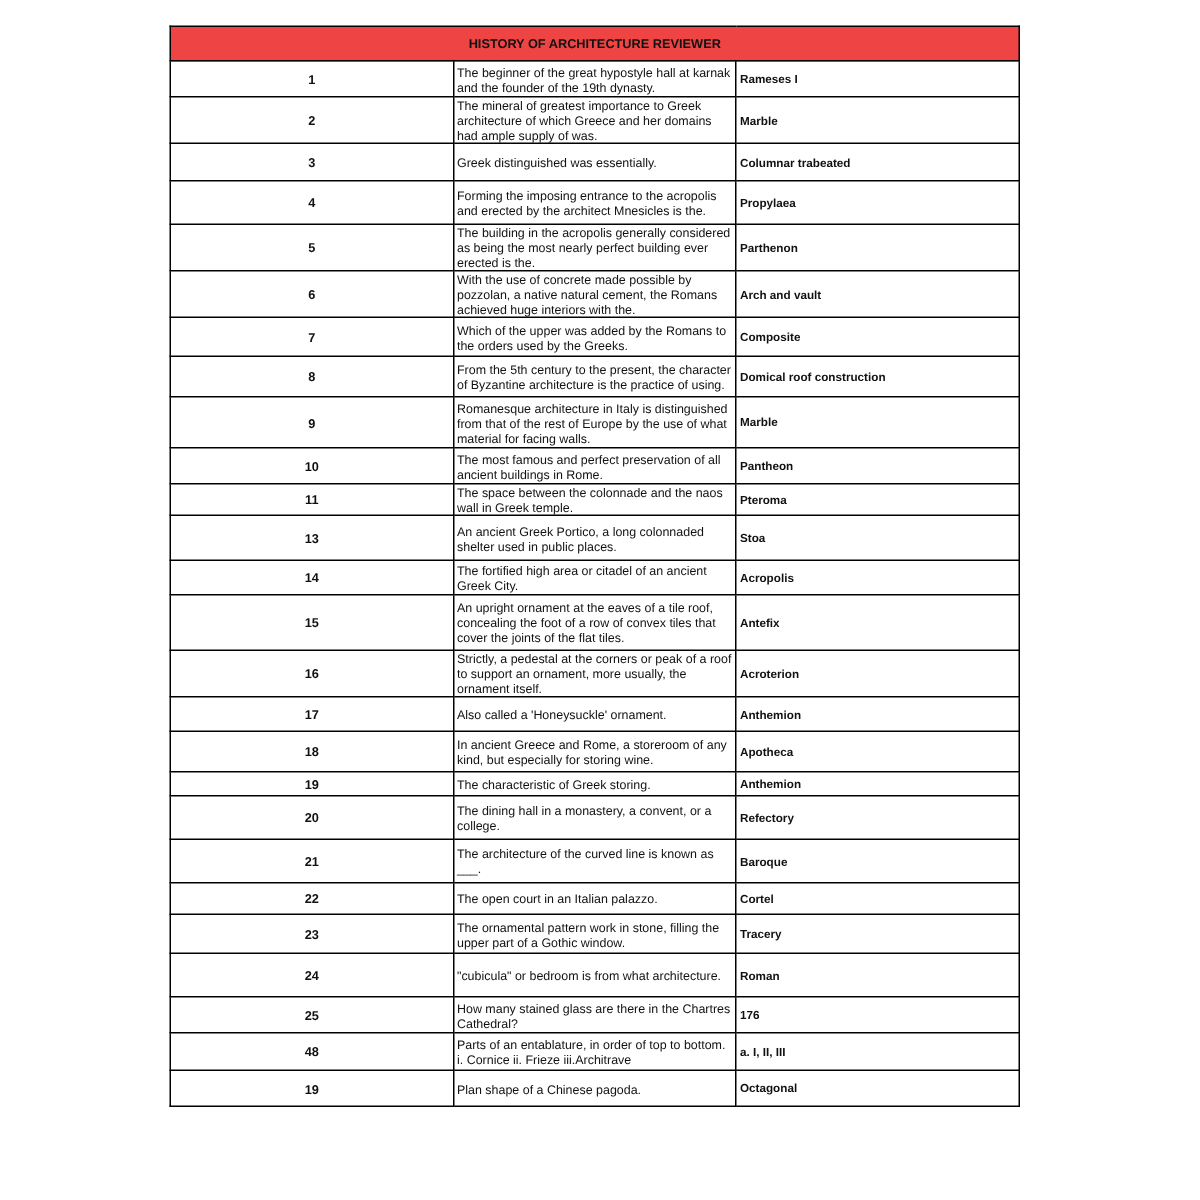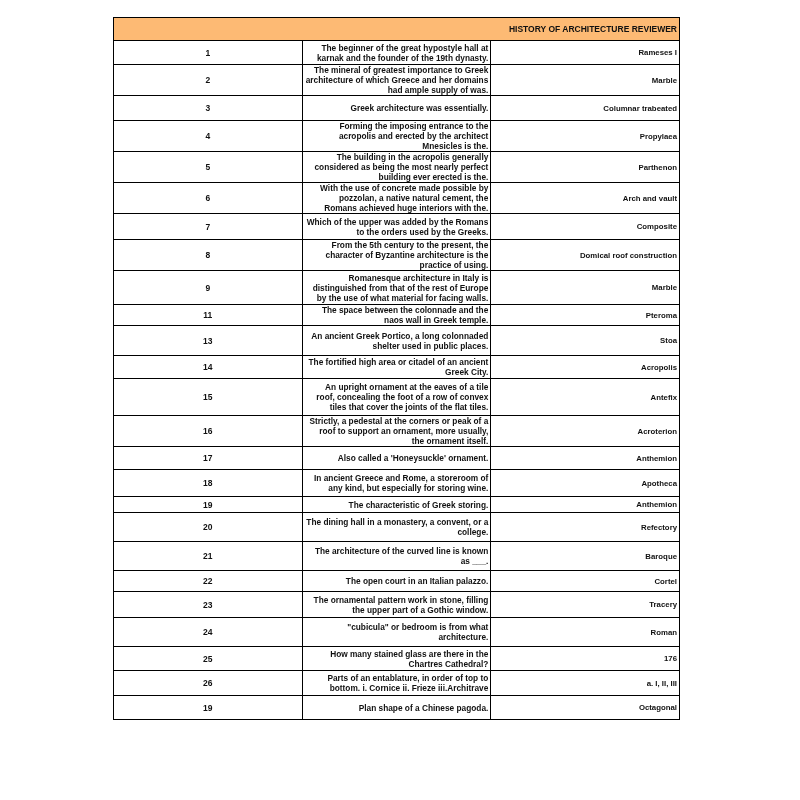--- a/index.html
+++ b/index.html
@@ -5,25 +5,25 @@
   html, body { margin:0; padding:0; background:#ffffff; }
   body { width:800px; height:800px; position:relative; font-family:"Liberation Sans", sans-serif; }
   table.reviewer {
     position:absolute; left:113px; top:17px; width:567px;
     border-collapse:collapse; table-layout:fixed;
   }
   table.reviewer td, table.reviewer th {
     border:1.3px solid #000; padding:0 2px; color:#111;
   }
   th.title {
-    background:#fdba74; height:22px; font-size:8.5px; font-weight:bold; text-align:right;
+    background:#ef4444; height:22px; font-size:8.5px; font-weight:bold; text-align:center;
   }
   td.num { width:21px; text-align:center; font-weight:bold; font-size:8.5px; }
-  td.q { width:366px; font-size:8.3px; line-height:10px; text-align:right; vertical-align:middle;font-weight:bold; }
-  td.a { text-align:right; font-weight:bold; font-size:7.8px; }
+  td.q { width:366px; font-size:8.3px; line-height:10px; text-align:left; vertical-align:middle; }
+  td.a { text-align:left; font-weight:bold; font-size:7.8px; }
 </style>
 </head>
 <body>
 
 <table class="reviewer">
   <thead>
     <tr>
       <th class="title" colspan="3">HISTORY OF ARCHITECTURE REVIEWER</th>
     </tr>
   </thead>
@@ -33,21 +33,21 @@
         <td class="q">The beginner of the great hypostyle hall at karnak and the founder of the 19th dynasty.</td>
         <td class="a">Rameses I</td>
       </tr>
       <tr style="height: 29px;">
         <td class="num">2</td>
         <td class="q">The mineral of greatest importance to Greek architecture of which Greece and her domains had ample supply of was.</td>
         <td class="a">Marble</td>
       </tr>
       <tr style="height: 25px;">
         <td class="num">3</td>
-        <td class="q">Greek architecture was essentially.</td>
+        <td class="q">Greek distinguished was essentially.</td>
         <td class="a">Columnar trabeated</td>
       </tr>
       <tr style="height: 29px;">
         <td class="num">4</td>
         <td class="q">Forming the imposing entrance to the acropolis and erected by the architect Mnesicles is the.</td>
         <td class="a">Propylaea</td>
       </tr>
       <tr style="height: 27px;">
         <td class="num">5</td>
         <td class="q">The building in the acropolis generally considered as being the most nearly perfect building ever erected is the.</td>
@@ -65,20 +65,25 @@
       </tr>
       <tr style="height: 27px;">
         <td class="num">8</td>
         <td class="q">From the 5th century to the present, the character of Byzantine architecture is the practice of using.</td>
         <td class="a">Domical roof construction</td>
       </tr>
       <tr style="height: 34px;">
         <td class="num">9</td>
         <td class="q">Romanesque architecture in Italy is distinguished from that of the rest of Europe by the use of what material for facing walls.</td>
         <td class="a">Marble</td>
+      </tr>
+      <tr style="height: 24px;">
+        <td class="num">10</td>
+        <td class="q">The most famous and perfect preservation of all ancient buildings in Rome.</td>
+        <td class="a">Pantheon</td>
       </tr>
       <tr style="height: 15px;">
         <td class="num">11</td>
         <td class="q">The space between the colonnade and the naos wall in Greek temple.</td>
         <td class="a">Pteroma</td>
       </tr>
       <tr style="height: 30px;">
         <td class="num">13</td>
         <td class="q">An ancient Greek Portico, a long colonnaded shelter used in public places.</td>
         <td class="a">Stoa</td>
@@ -137,21 +142,21 @@
         <td class="num">24</td>
         <td class="q">"cubicula" or bedroom is from what architecture.</td>
         <td class="a">Roman</td>
       </tr>
       <tr style="height: 24px;">
         <td class="num">25</td>
         <td class="q">How many stained glass are there in the Chartres Cathedral?</td>
         <td class="a">176</td>
       </tr>
       <tr style="height: 25px;">
-        <td class="num">26</td>
+        <td class="num">48</td>
         <td class="q">Parts of an entablature, in order of top to bottom. i. Cornice ii. Frieze iii.Architrave</td>
         <td class="a">a. I, II, III</td>
       </tr>
       <tr style="height: 24px;">
         <td class="num">19</td>
         <td class="q">Plan shape of a Chinese pagoda.</td>
         <td class="a">Octagonal</td>
       </tr>
     </tbody>
 </table>

